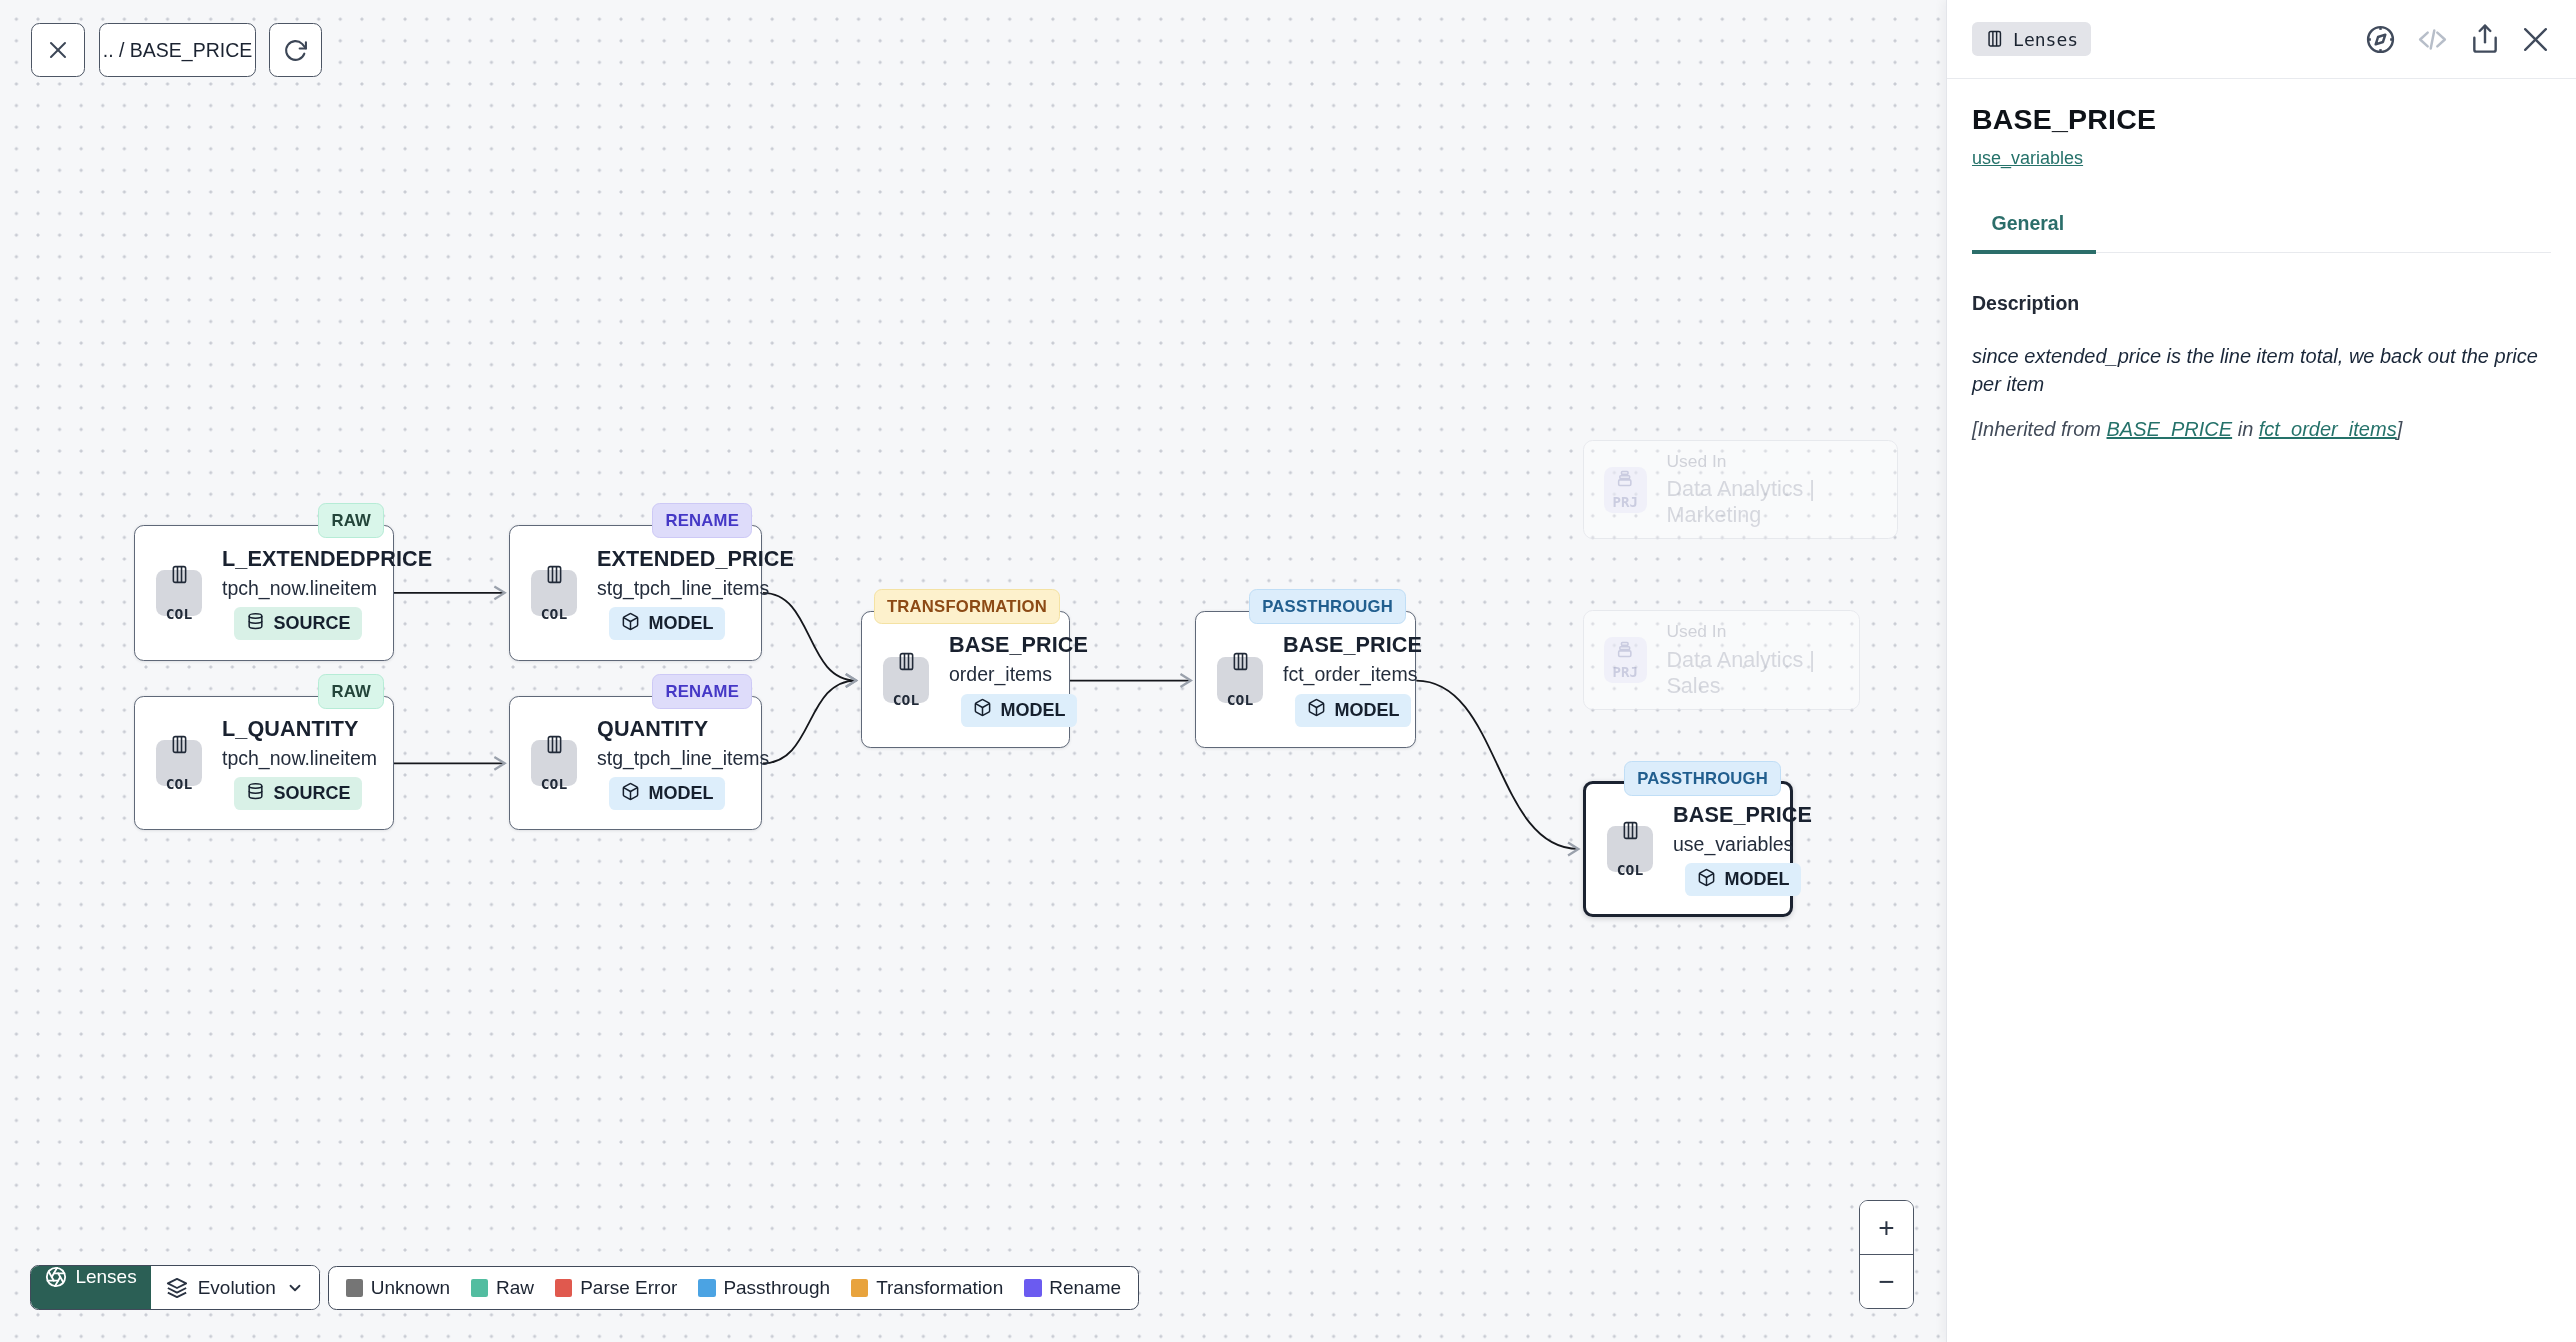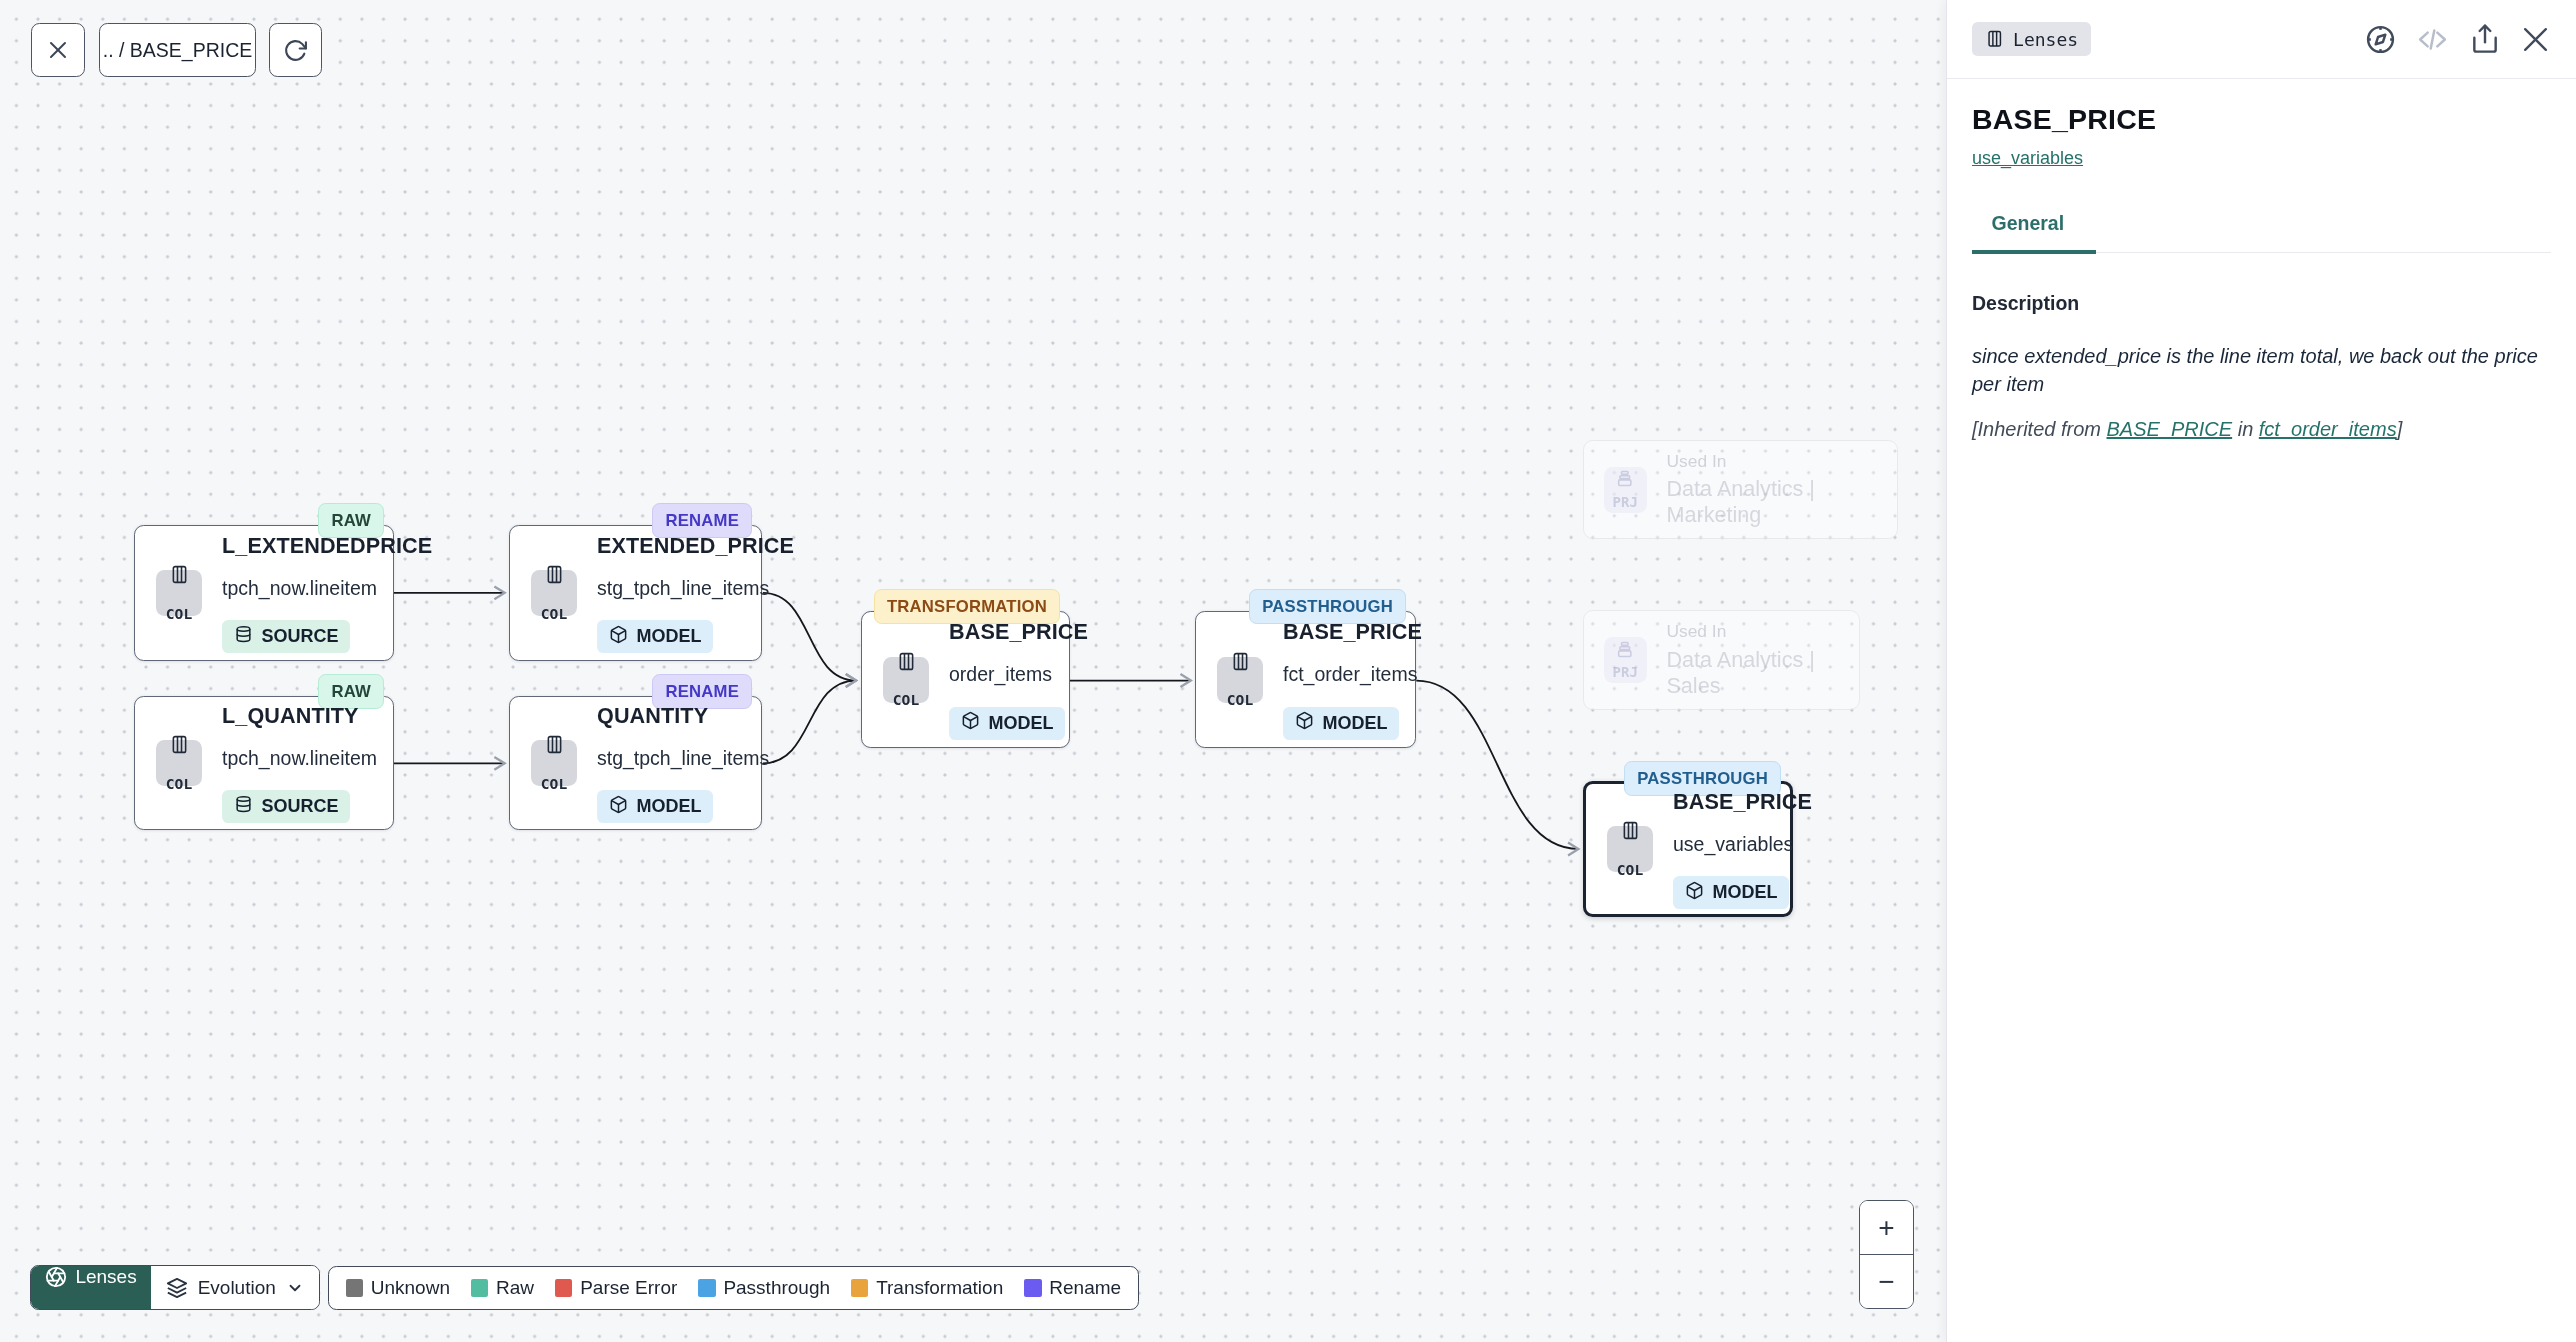--- a/index.html
+++ b/index.html
@@ -25,25 +25,25 @@
   .node { position:absolute; background:#fff; border:1.7px solid #5f6878; border-radius:9.7px;
     box-shadow:0 0.7px 2.8px rgba(20,25,40,.10); cursor:pointer; }
   .node.selected { border:3.1px solid #1b2230; box-shadow:0 1.4px 5.6px rgba(20,25,40,.18); }
   .node-inner { position:absolute; left:21px; right:11px; top:0; bottom:0;
     display:flex; align-items:center; gap:20px; }
   .kind-chip { width:46px; height:46px; border-radius:8.4px; background:#d5d7dd;
     display:flex; flex-direction:column; align-items:center; justify-content:center; gap:1.4px;
     color:#212a38; flex:0 0 auto; }
   .kind-chip .kind-label { font-family:"DejaVu Sans Mono", monospace; font-size:14.6px; font-weight:700;margin-top:16px; }
   .kind-chip svg { stroke:#212a38; }
-  .node-text { display:flex; flex-direction:column; align-items:flex-start; gap:18px; }
+  .node-text { display:flex; flex-direction:column; align-items:flex-start; gap:5px; }
   .node-title { font-size:21.6px; font-weight:600; color:#19212f; letter-spacing:0.1px; }
   .node-sub { font-size:19.5px; color:#242d3c; }
   .type-chip { display:flex; align-items:center; gap:8.4px; height:33px; padding:0 12px;
-    border-radius:6.3px; font-size:18px; font-weight:600; color:#16202e; margin-top:2.8px; }
+    border-radius:6.3px; font-size:18px; font-weight:600; color:#16202e; margin-top:2.8px;margin-left:12px; }
   .type-chip svg { stroke:#16202e; }
   .type-chip.source { background:#d9f1e7; }
   .type-chip.model  { background:#ddeefb; }
   .evo-badge { position:absolute; top:-23px; right:9px; height:35px; padding:0 12px;
     display:flex; align-items:center; border-radius:7.7px; font-size:16.7px; font-weight:600;
     letter-spacing:0.2px; border:1.4px solid transparent; white-space:nowrap; }
   .evo-badge.raw { background:#d9f6ea; border-color:#b6ecd6; color:#23453a; }
   .evo-badge.rename { background:#dedcfa; border-color:#cdc9f6; color:#4538c6; }
   .evo-badge.transformation { background:#fdf1cc; border-color:#f4e2a3; color:#8c4a15; }
   .evo-badge.passthrough { background:#dcedfb; border-color:#c0def6; color:#215e8e; }

